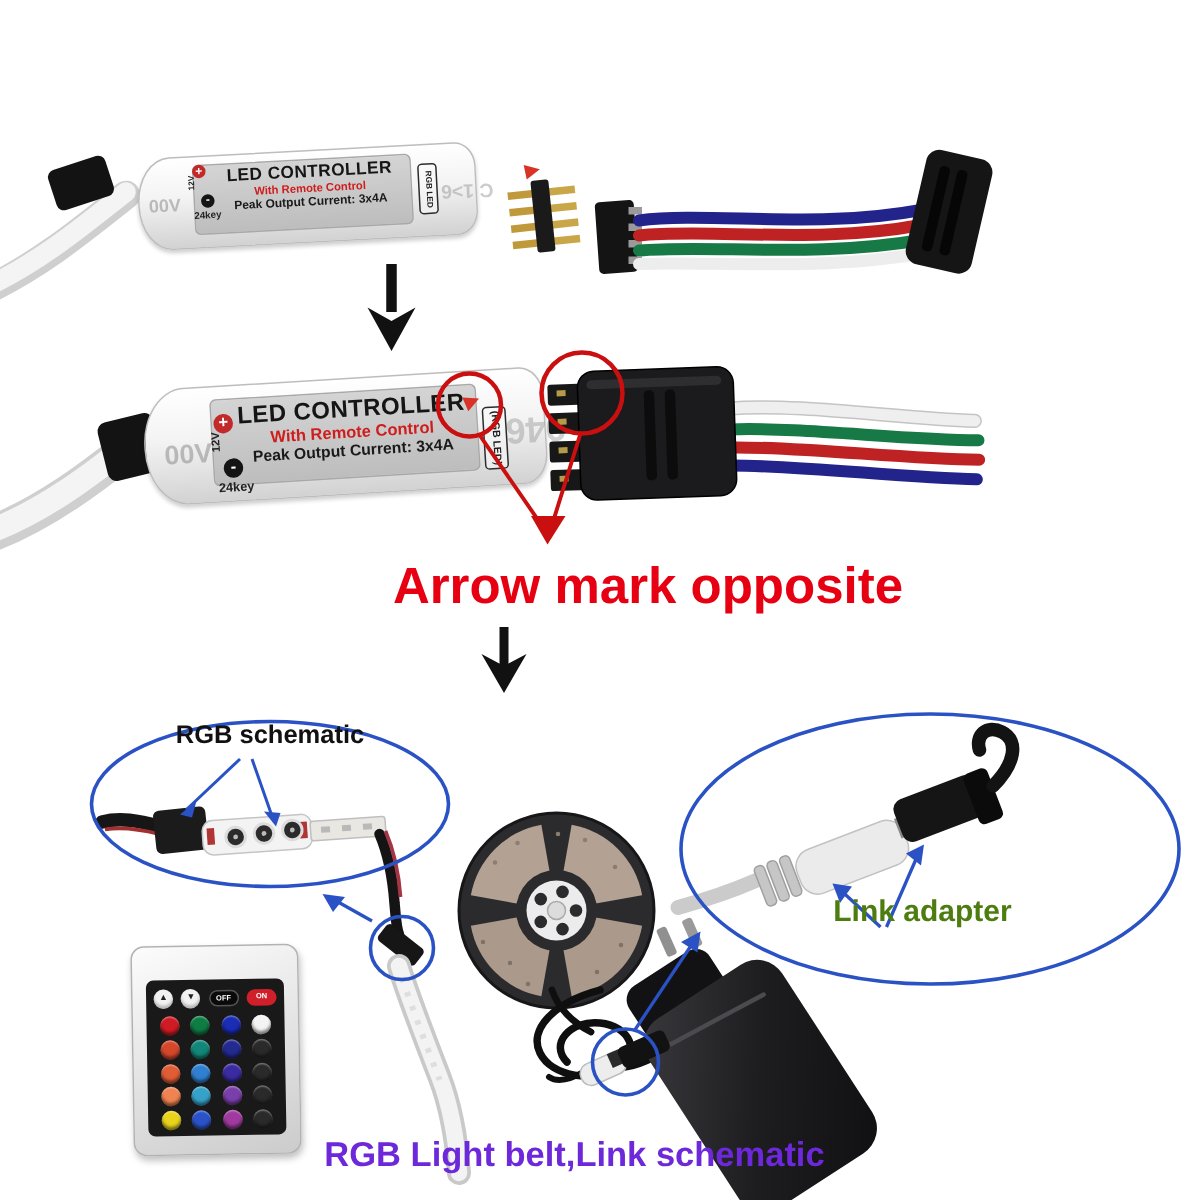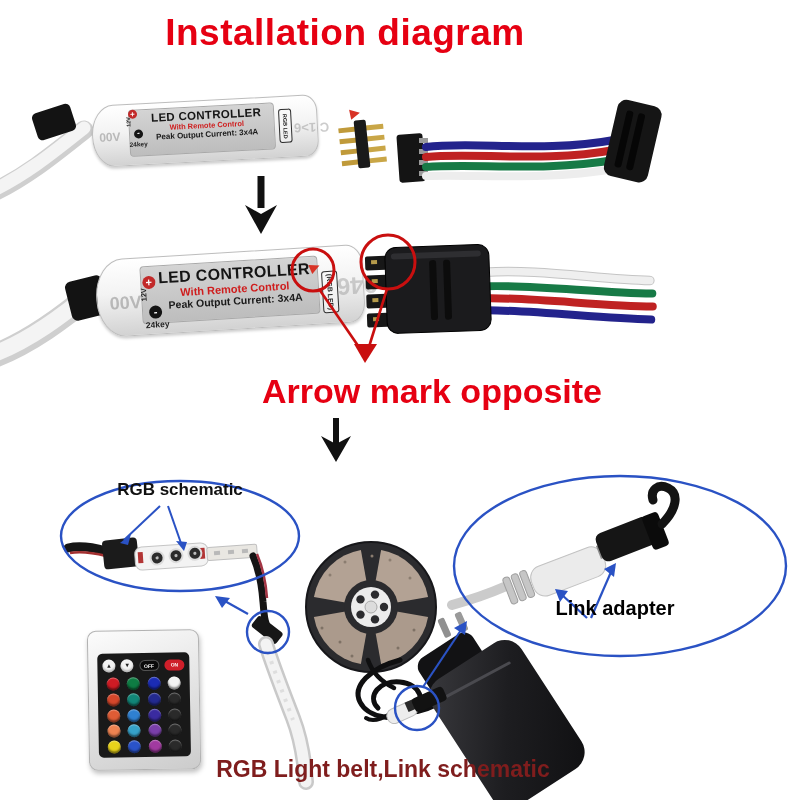--- a/index.html
+++ b/index.html
@@ -6,21 +6,21 @@
 body{margin:0;font-family:"Liberation Sans",sans-serif;background:#fff}
 #stage{position:relative;width:800px;height:800px;background:#ffffff;overflow:hidden}
 .lay{position:absolute;left:0;top:0}
 #under{z-index:1}
 #over{z-index:3}
 .txt{position:absolute;font-weight:bold;z-index:4;white-space:nowrap}
 .t-title{left:0;top:12px;width:690px;text-align:center;font-size:37px;letter-spacing:0.5px}
 .t-arrowmark{left:0;top:372px;width:800px;text-align:center;font-size:34px}
 .t-caption{left:0;top:756px;width:766px;text-align:center;font-size:23px}
 .t-rgbconn{left:90px;top:480px;width:180px;text-align:center;font-size:17px;color:#111;z-index:4}
-.t-linkadapter{left:520px;top:597px;width:190px;text-align:center;font-size:20px;color:#000000;z-index:4}
+.t-linkadapter{left:520px;top:597px;width:190px;text-align:center;font-size:20px;color:#4d7c0f;z-index:4}
 .ctrl{position:absolute;z-index:2;background:linear-gradient(180deg,#ffffff 0%,#f3f3f3 45%,#d2d2d2 100%);border:1px solid #bdbdbd;box-shadow:0 2px 3px rgba(0,0,0,.2)}
 #ctrl-sm{left:92px;top:100px;width:226px;height:62px;border-radius:22px 14px 14px 22px / 30px 16px 16px 30px;transform:rotate(-3deg)}
 #ctrl-md{left:96px;top:252px;width:268px;height:78px;border-radius:28px 16px 16px 28px / 38px 20px 20px 38px;transform:rotate(-3.5deg)}
 .ctrl .label{position:absolute;background:linear-gradient(180deg,#d4d4d4,#bdbdbd);border-radius:4px;border:1px solid #a8a8a8;text-align:center;overflow:hidden}
 #ctrl-sm .label{left:36px;top:5px;width:146px;height:47px;padding:2px 4px 0 14px}
 #ctrl-md .label{left:44px;top:8px;width:178px;height:58px;padding:3px 6px 0 16px}
 .l1{font-weight:bold;color:#151515;letter-spacing:.3px}
 .l2{font-weight:bold;color:#cf1d1d}
 .l3{font-weight:bold;color:#1a1a1a}
 #ctrl-sm .l1{font-size:11.5px}#ctrl-sm .l2{font-size:7.5px}#ctrl-sm .l3{font-size:8px}
@@ -208,21 +208,20 @@
         <rect x="524" y="572" width="7" height="28" rx="3" fill="#c6c6c6" stroke="#9f9f9f"></rect>
       </g>
       <rect x="530" y="556" width="76" height="31" rx="12" fill="#ebebeb" stroke="#c2c2c2" transform="rotate(-21 568 571)"></rect>
       <rect x="598" y="543" width="14" height="14" fill="#8a8a8a" transform="rotate(-21 605 550)"></rect>
       <rect x="597" y="524" width="58" height="30" rx="7" fill="#151515" transform="rotate(-21 626 539)"></rect>
       <rect x="647" y="513" width="17" height="36" rx="4" fill="#0b0b0b" transform="rotate(-21 655 531)"></rect>
       <path d="M662,524 C676,510 680,494 668,488 C658,483 650,490 653,500" stroke="#131313" stroke-width="9" fill="none" stroke-linecap="round"></path>
     </g>
   </svg>
 
-  <div class="txt t-title" style="color: rgb(230, 0, 18);">Installation diagram</div>
 
   <div id="ctrl-sm" class="ctrl">
     <span class="fp fp-l">Λ00</span>
     <div class="mark-plus">+</div>
     <div class="mv mv12">12V</div>
     <div class="mark-minus">-</div>
     <div class="mv mv24">24key</div>
     <div class="label">
       <div class="l1">LED CONTROLLER</div>
       <div class="l2">With Remote Control</div>
@@ -249,21 +248,21 @@
     </div>
     <span class="tri">▶</span>
     <div class="tag">
         <span class="vtext">(RGB LED)</span>
       </div>
   </div>
 
   <div class="txt t-arrowmark" style="color: rgb(230, 0, 18); margin-left: 32px;">Arrow mark opposite</div>
   <div class="txt t-rgbconn">RGB schematic</div>
   <div class="txt t-linkadapter">Link adapter</div>
-  <div class="txt t-caption" style="color: #7f1d1d;">RGB Light belt,Link schematic</div>
+  <div class="txt t-caption" style="color: #6d28d9;">RGB Light belt,Link schematic</div>
 
   <div id="remote">
     <div class="panel">
       <div class="toprow">
         <div class="rbc">▲</div>
         <div class="rbc">▼</div>
         <div class="rbp off">OFF</div>
         <div class="rbp" style="background: rgb(207, 31, 42);">ON</div>
       </div>
       <div class="keys">

